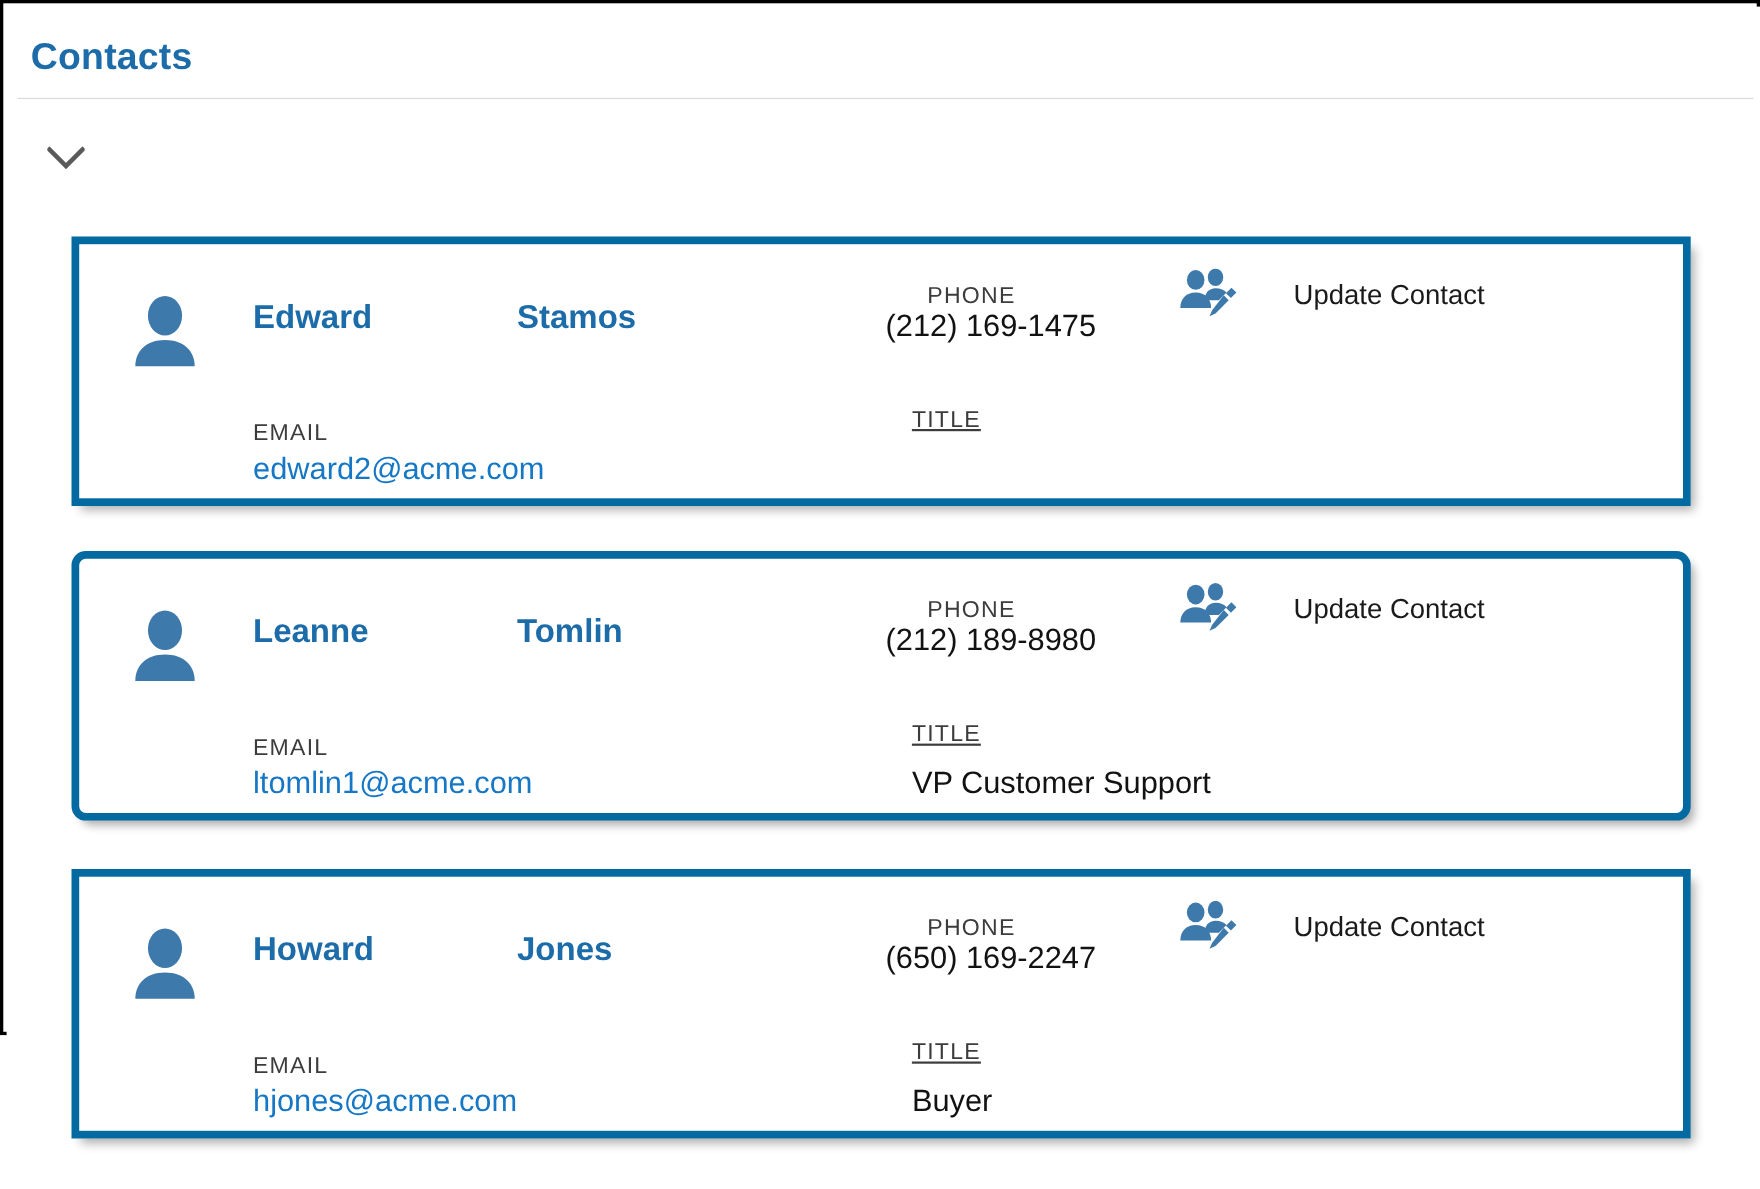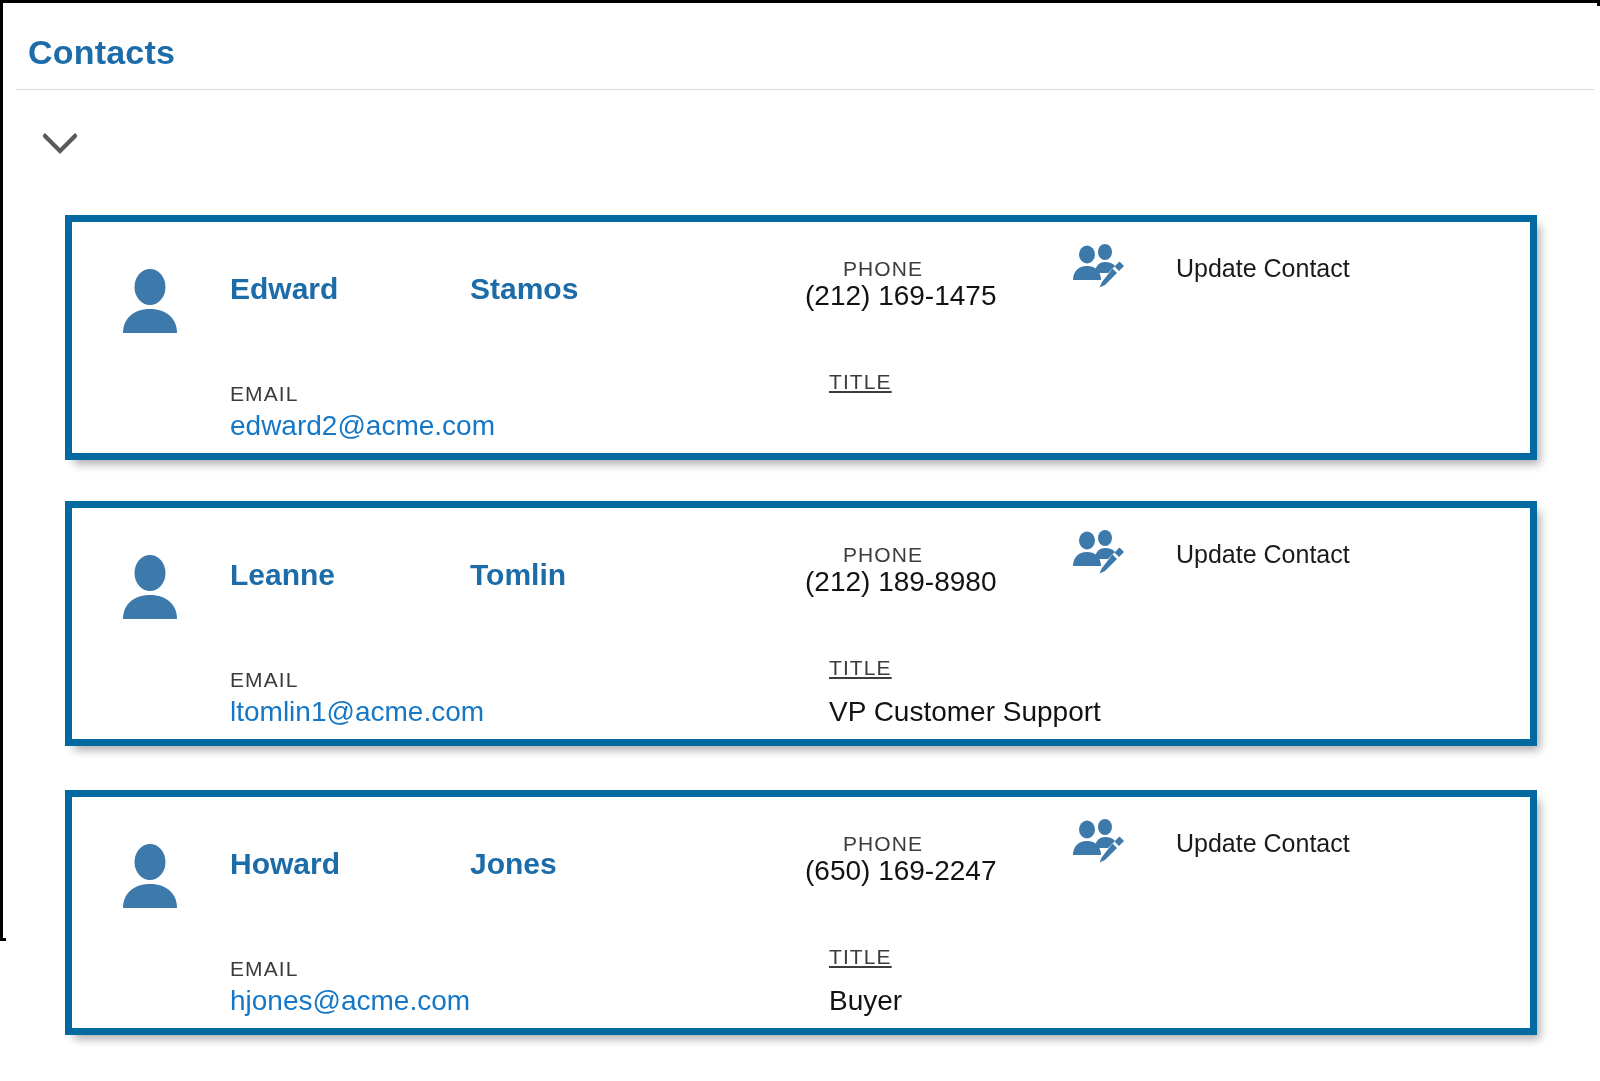--- a/index.html
+++ b/index.html
@@ -89,21 +89,21 @@
     position: absolute;
     left: 59px;
     width: 1472px;
     height: 245px;
     box-sizing: border-box;
     background: #ffffff;
     border: 7px solid #0369a1;
     box-shadow: 6px 7px 9px -3px rgba(0, 0, 0, 0.33);
   }
   .contact-card.card-0 { top: 209px; }
-  .contact-card.card-1 { top: 495px; }
+  .contact-card.card-1 { top: 495px; border-radius: 13px; }
   .contact-card.card-2 { top: 784px; }
 
   
   .avatar {
     position: absolute;
     left: 47px;
     top: 46px;
     width: 62px;
     height: 66px;
   }

